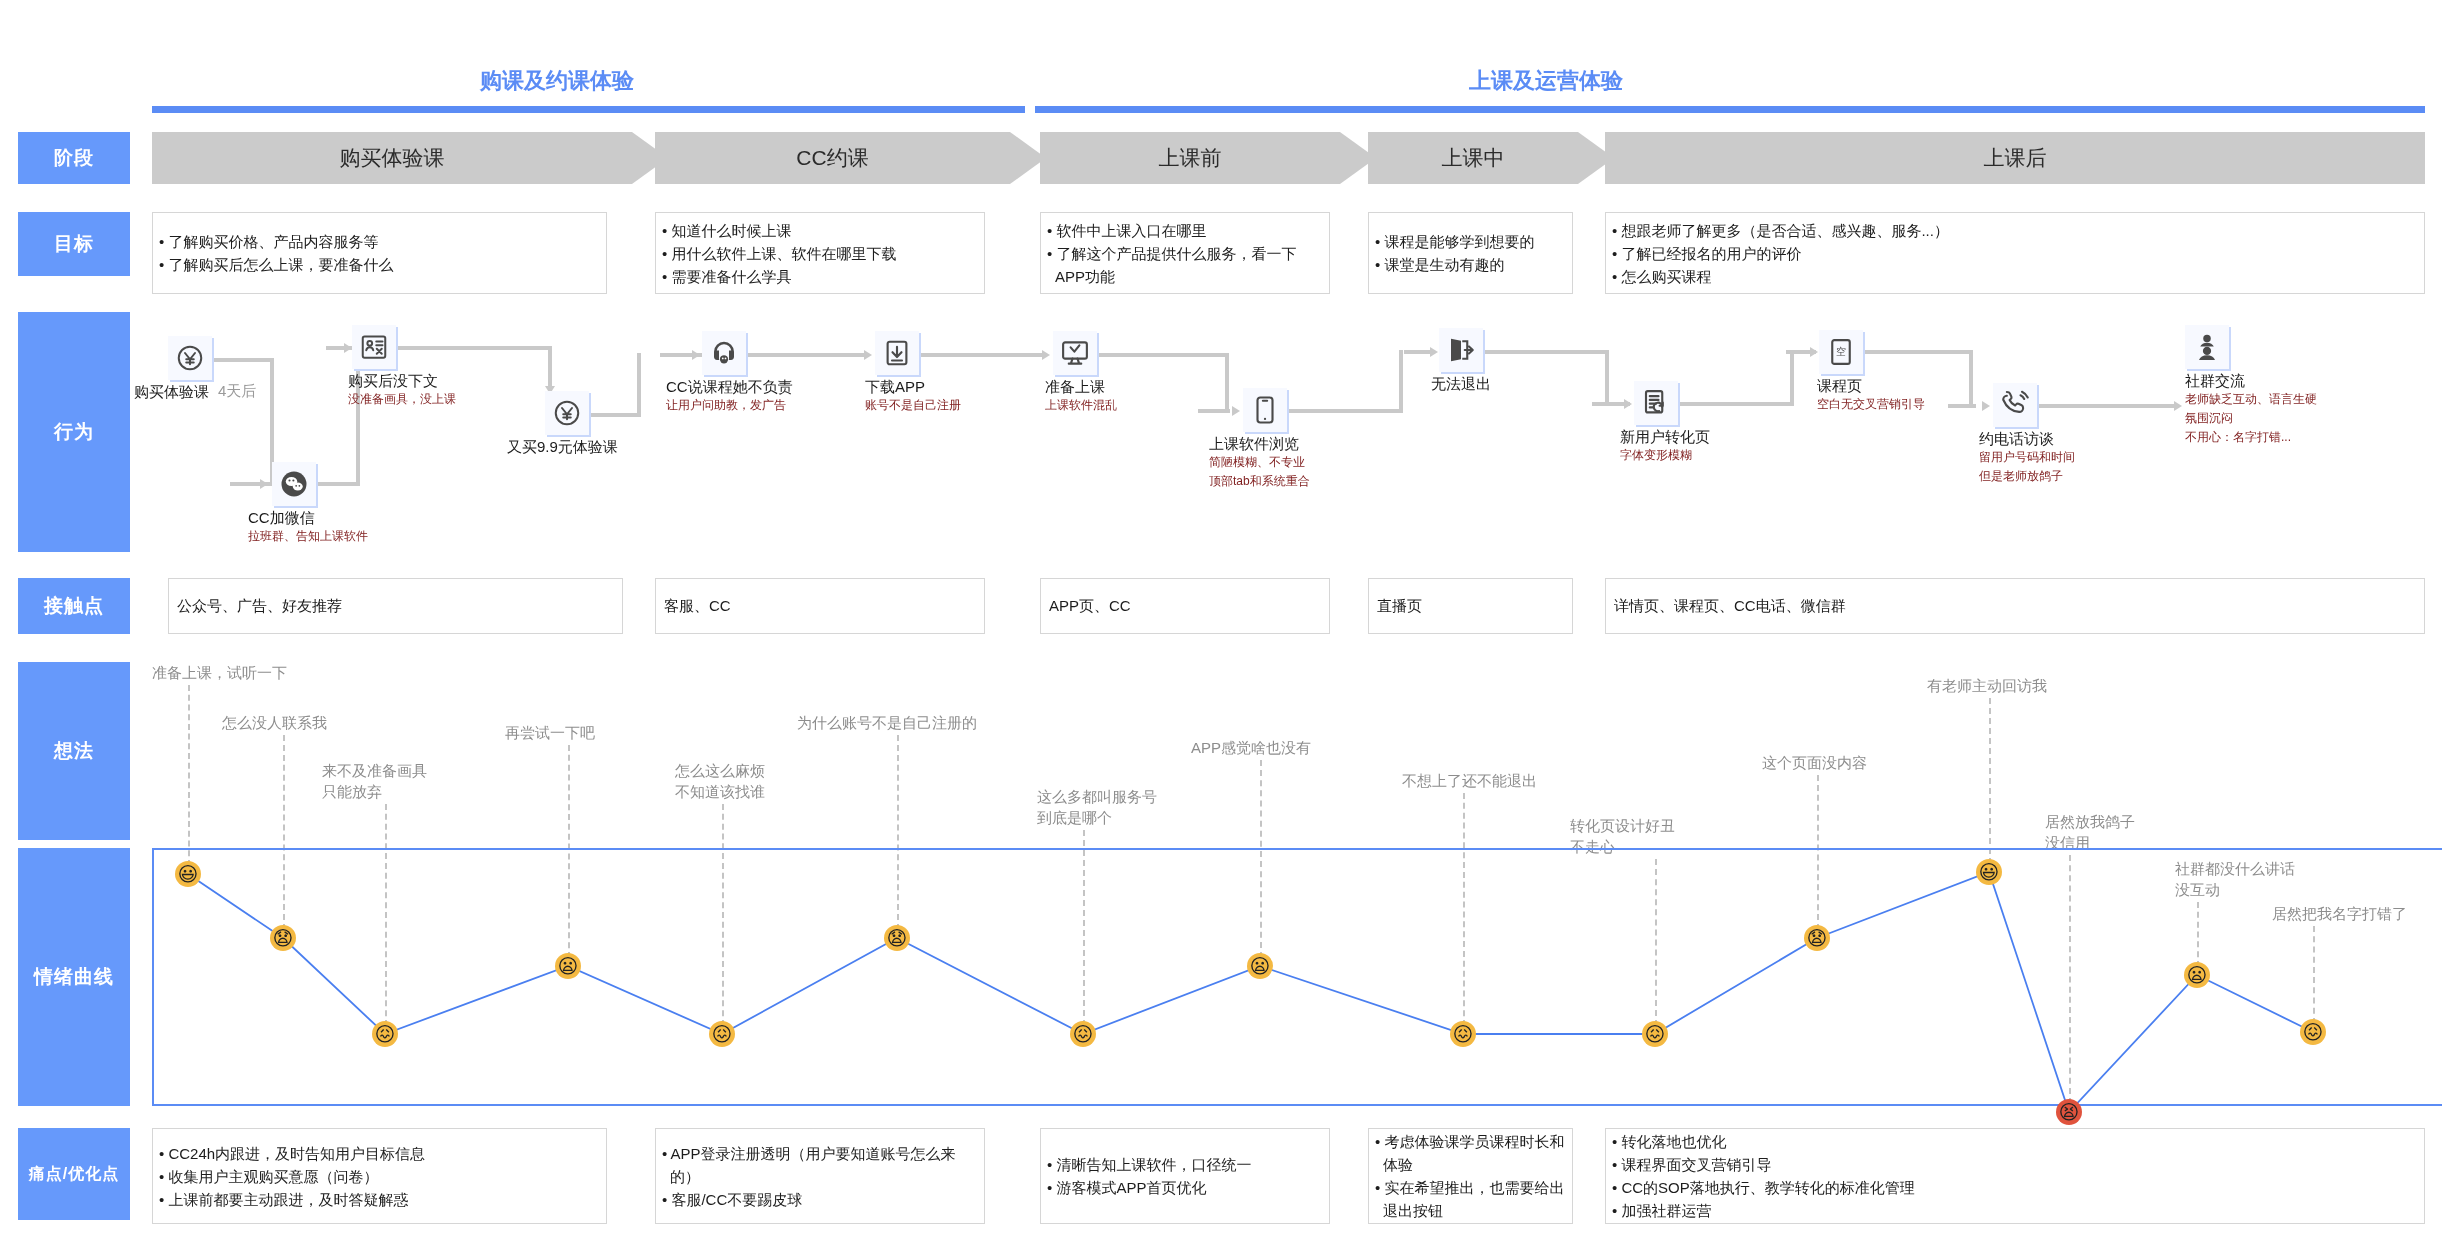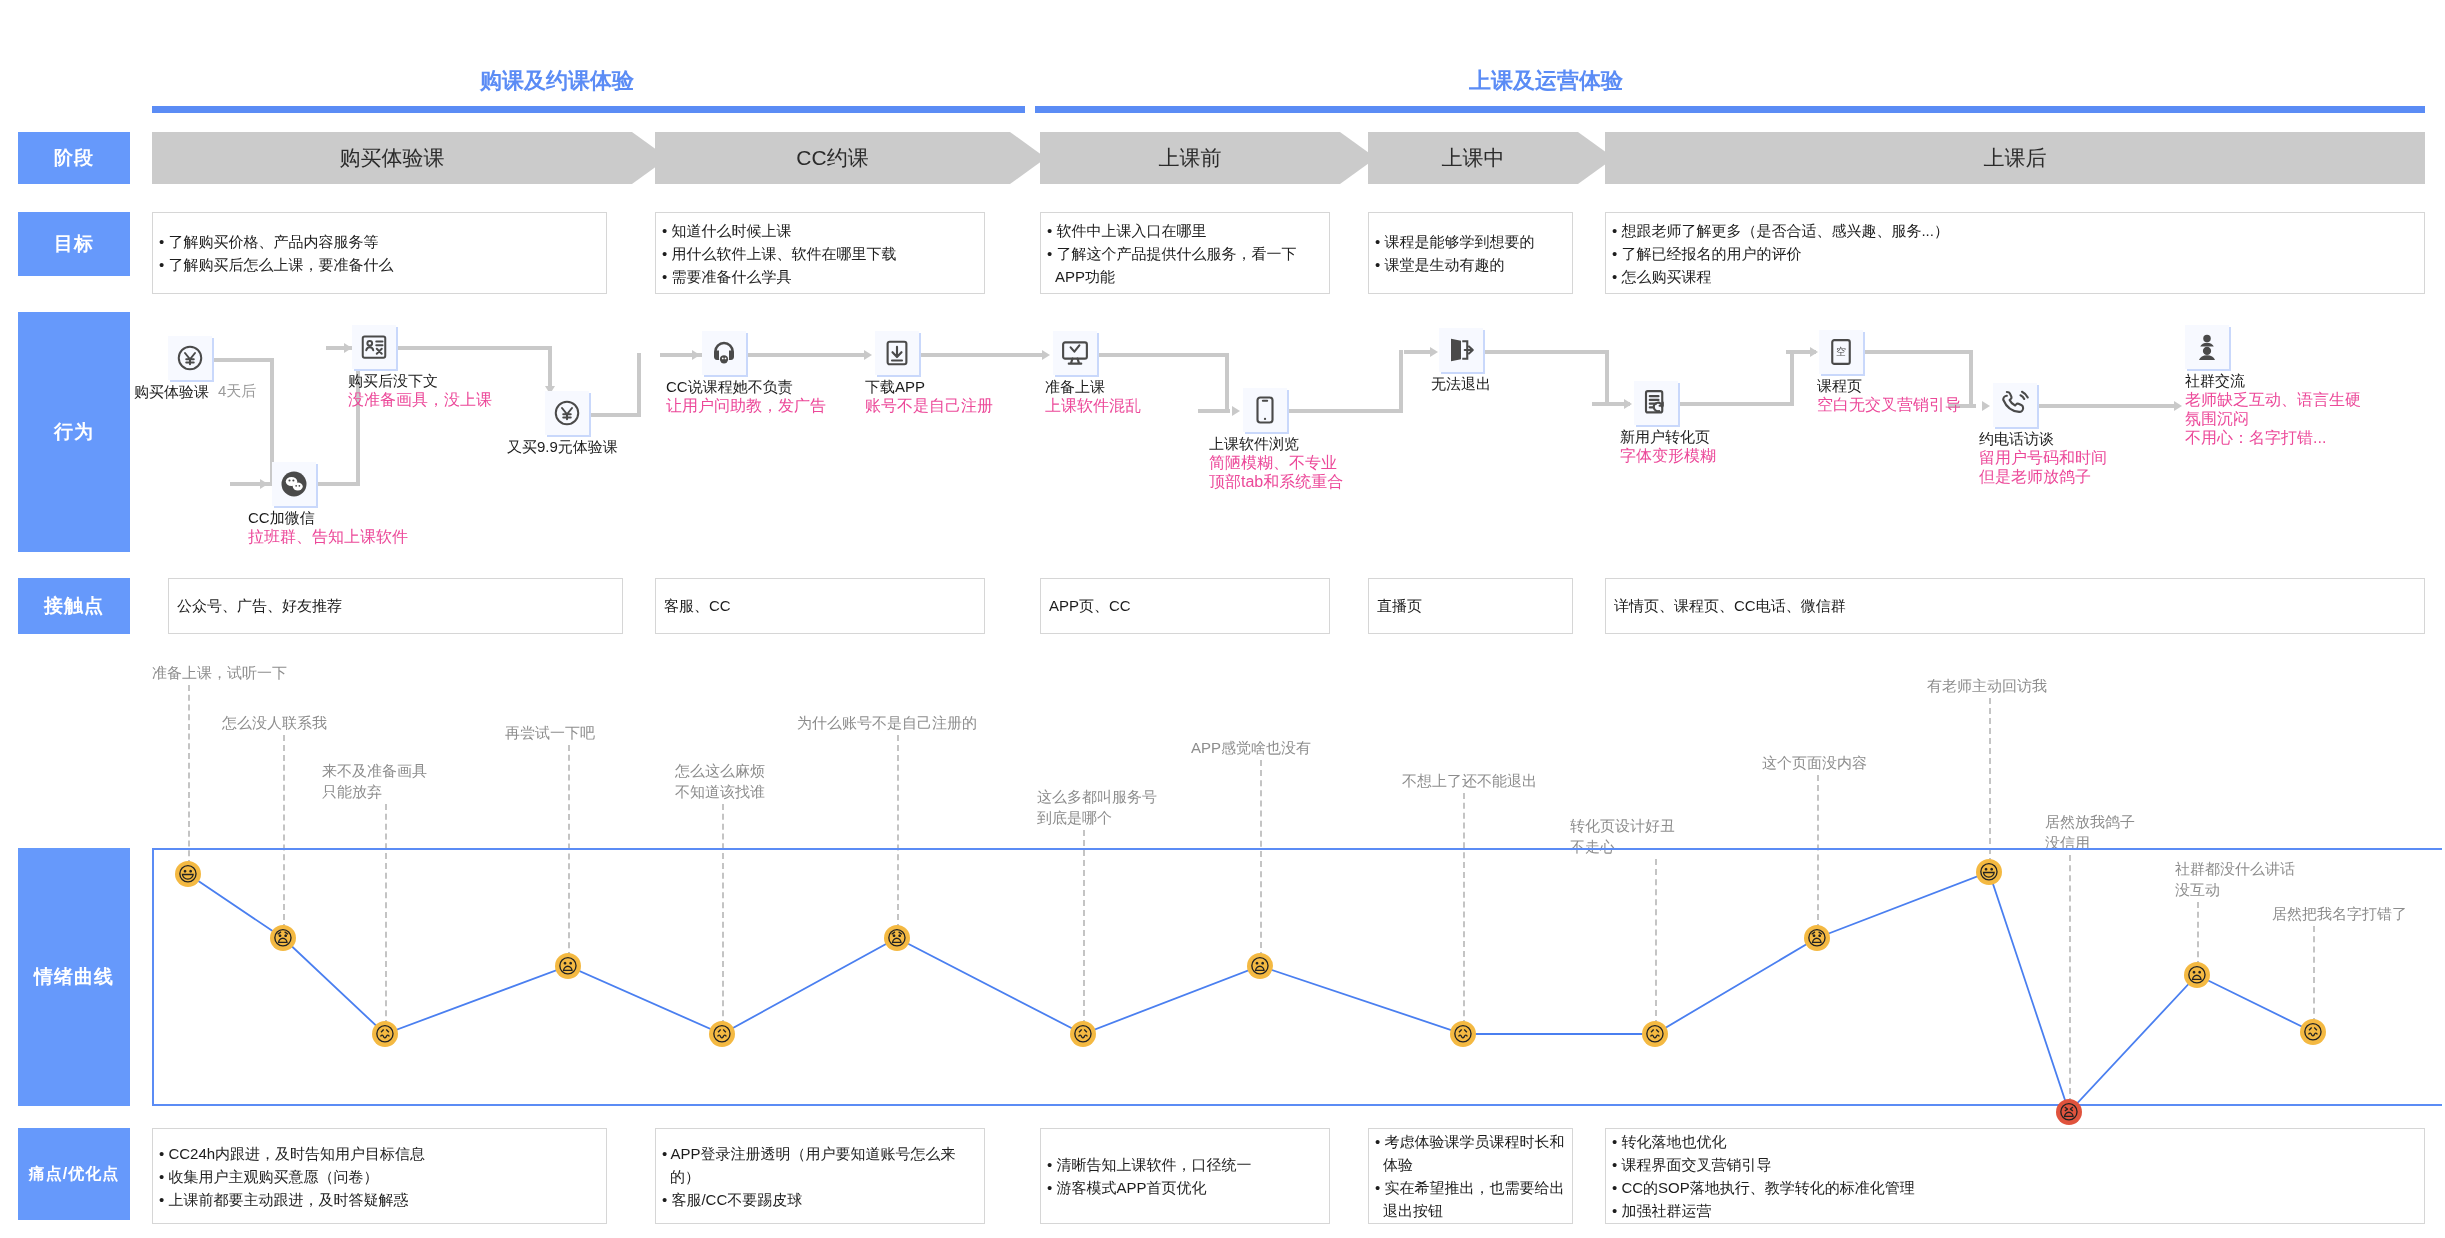--- a/index.html
+++ b/index.html
@@ -56,21 +56,21 @@
     position:absolute;width:44px;height:44px;left:0;top:0;
     background:#f7f9ff;
     box-shadow:2px 2px 0 0 #c9d8fb;
     display:flex;align-items:center;justify-content:center;
   }
   .node .ico svg{display:block;}
   .node .caption{
     position:absolute;left:-4px;top:46px;white-space:nowrap;
   }
   .node .caption .t{font-size:15px;color:#1b1b1b;line-height:19px;}
-  .node .caption .s{font-size:16px;color:#ec4899;line-height:19px;}
+  .node .caption .s{font-size:12px;color:#7f1d1d;line-height:19px;}
   .conn{position:absolute;background:#c9c9c9;}
   .connlbl{position:absolute;font-size:15px;color:#9a9a9a;white-space:nowrap;}
   .arrowhead{position:absolute;width:0;height:0;}
   .arrow-r{border-top:5px solid transparent;border-bottom:5px solid transparent;border-left:8px solid #c9c9c9;}
   .arrow-d{border-left:5px solid transparent;border-right:5px solid transparent;border-top:8px solid #c9c9c9;}
 
   
   .thought{position:absolute;font-size:15px;color:#8d8d8d;line-height:21px;white-space:nowrap;}
   .dash{position:absolute;width:0;border-left:2px dashed #c4c4c4;}
   .emoji{
@@ -97,20 +97,23 @@
       <span>阶段</span>
     </div>
   <div class="rowlabel" style="left:18px;top:212px;width:112px;height:64px;">
       <span>目标</span>
     </div>
   <div class="rowlabel" style="left:18px;top:312px;width:112px;height:240px;">
       <span>行为</span>
     </div>
   <div class="rowlabel" style="left:18px;top:578px;width:112px;height:56px;">
       <span>接触点</span>
+    </div>
+  <div class="rowlabel" style="left:18px;top:662px;width:112px;height:178px;">
+      <span>想法</span>
     </div>
   <div class="rowlabel" style="left:18px;top:848px;width:112px;height:258px;">
       <span>情绪曲线</span>
     </div>
   <div class="rowlabel small" style="left:18px;top:1128px;width:112px;height:92px;">
       <span>痛点/优化点</span>
     </div>
 
   <div id="stage-layer">
       <div class="chev" style="left: 152px; top: 132px; width: 480px; height: 52px;">

